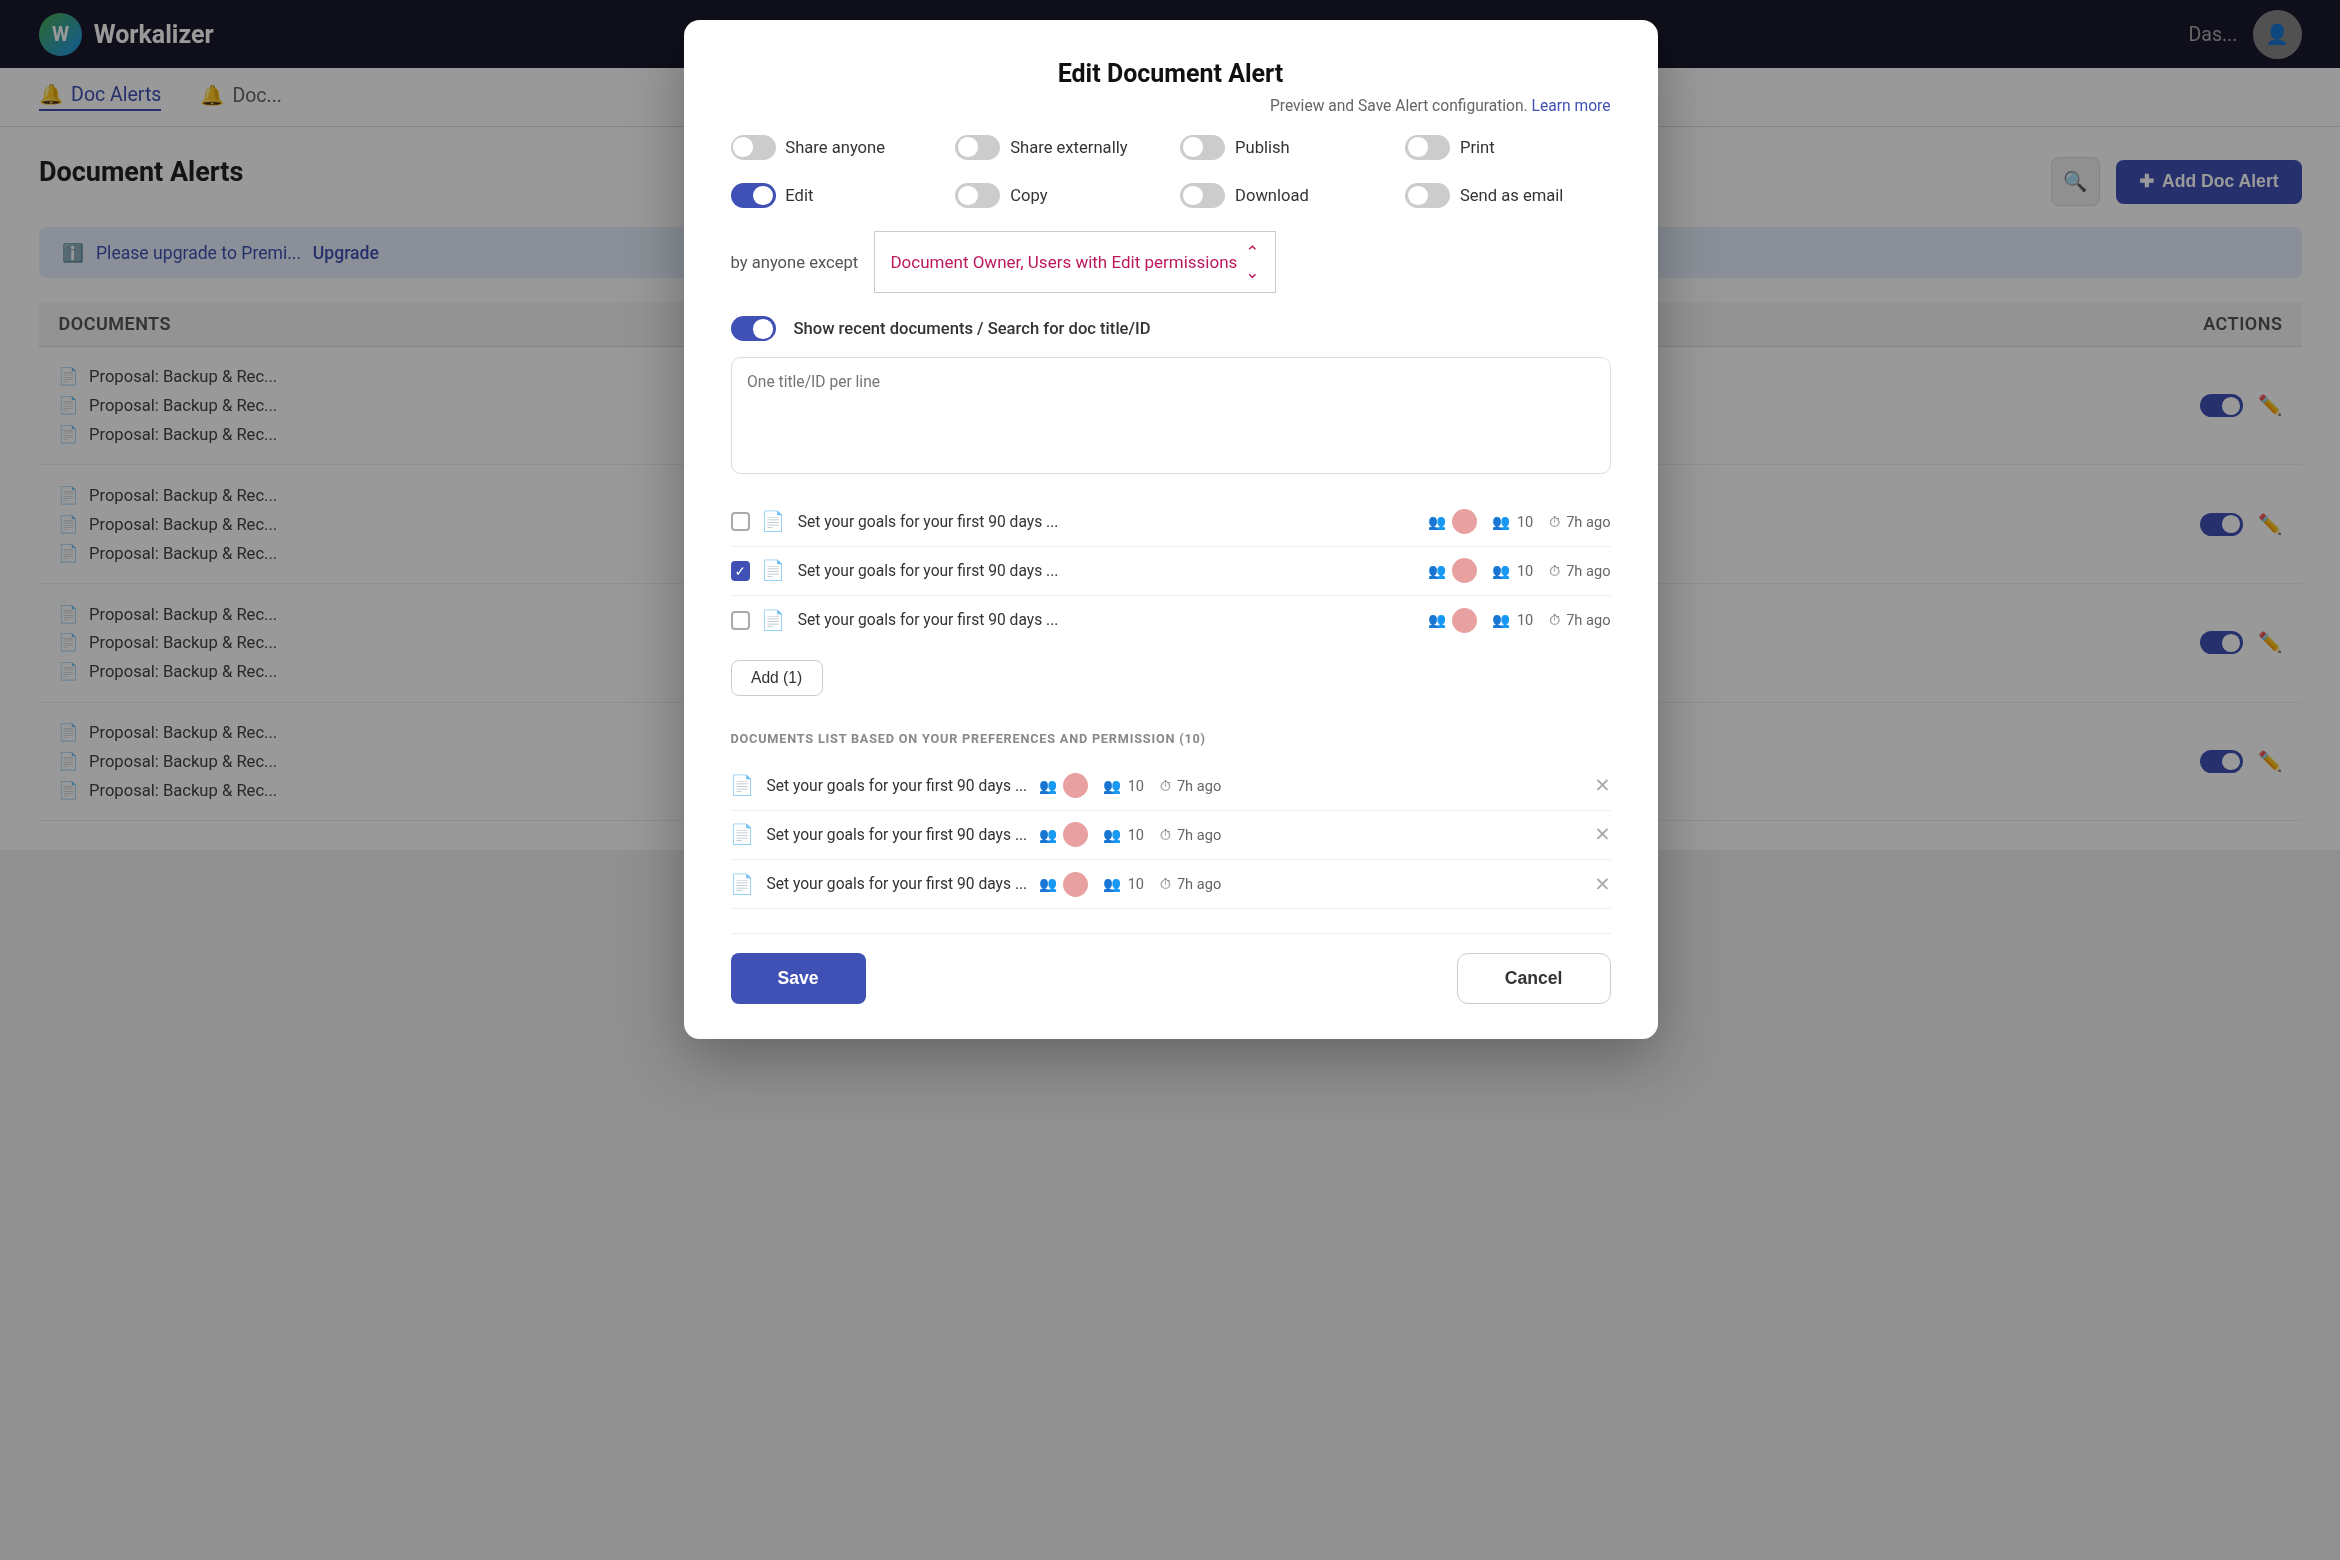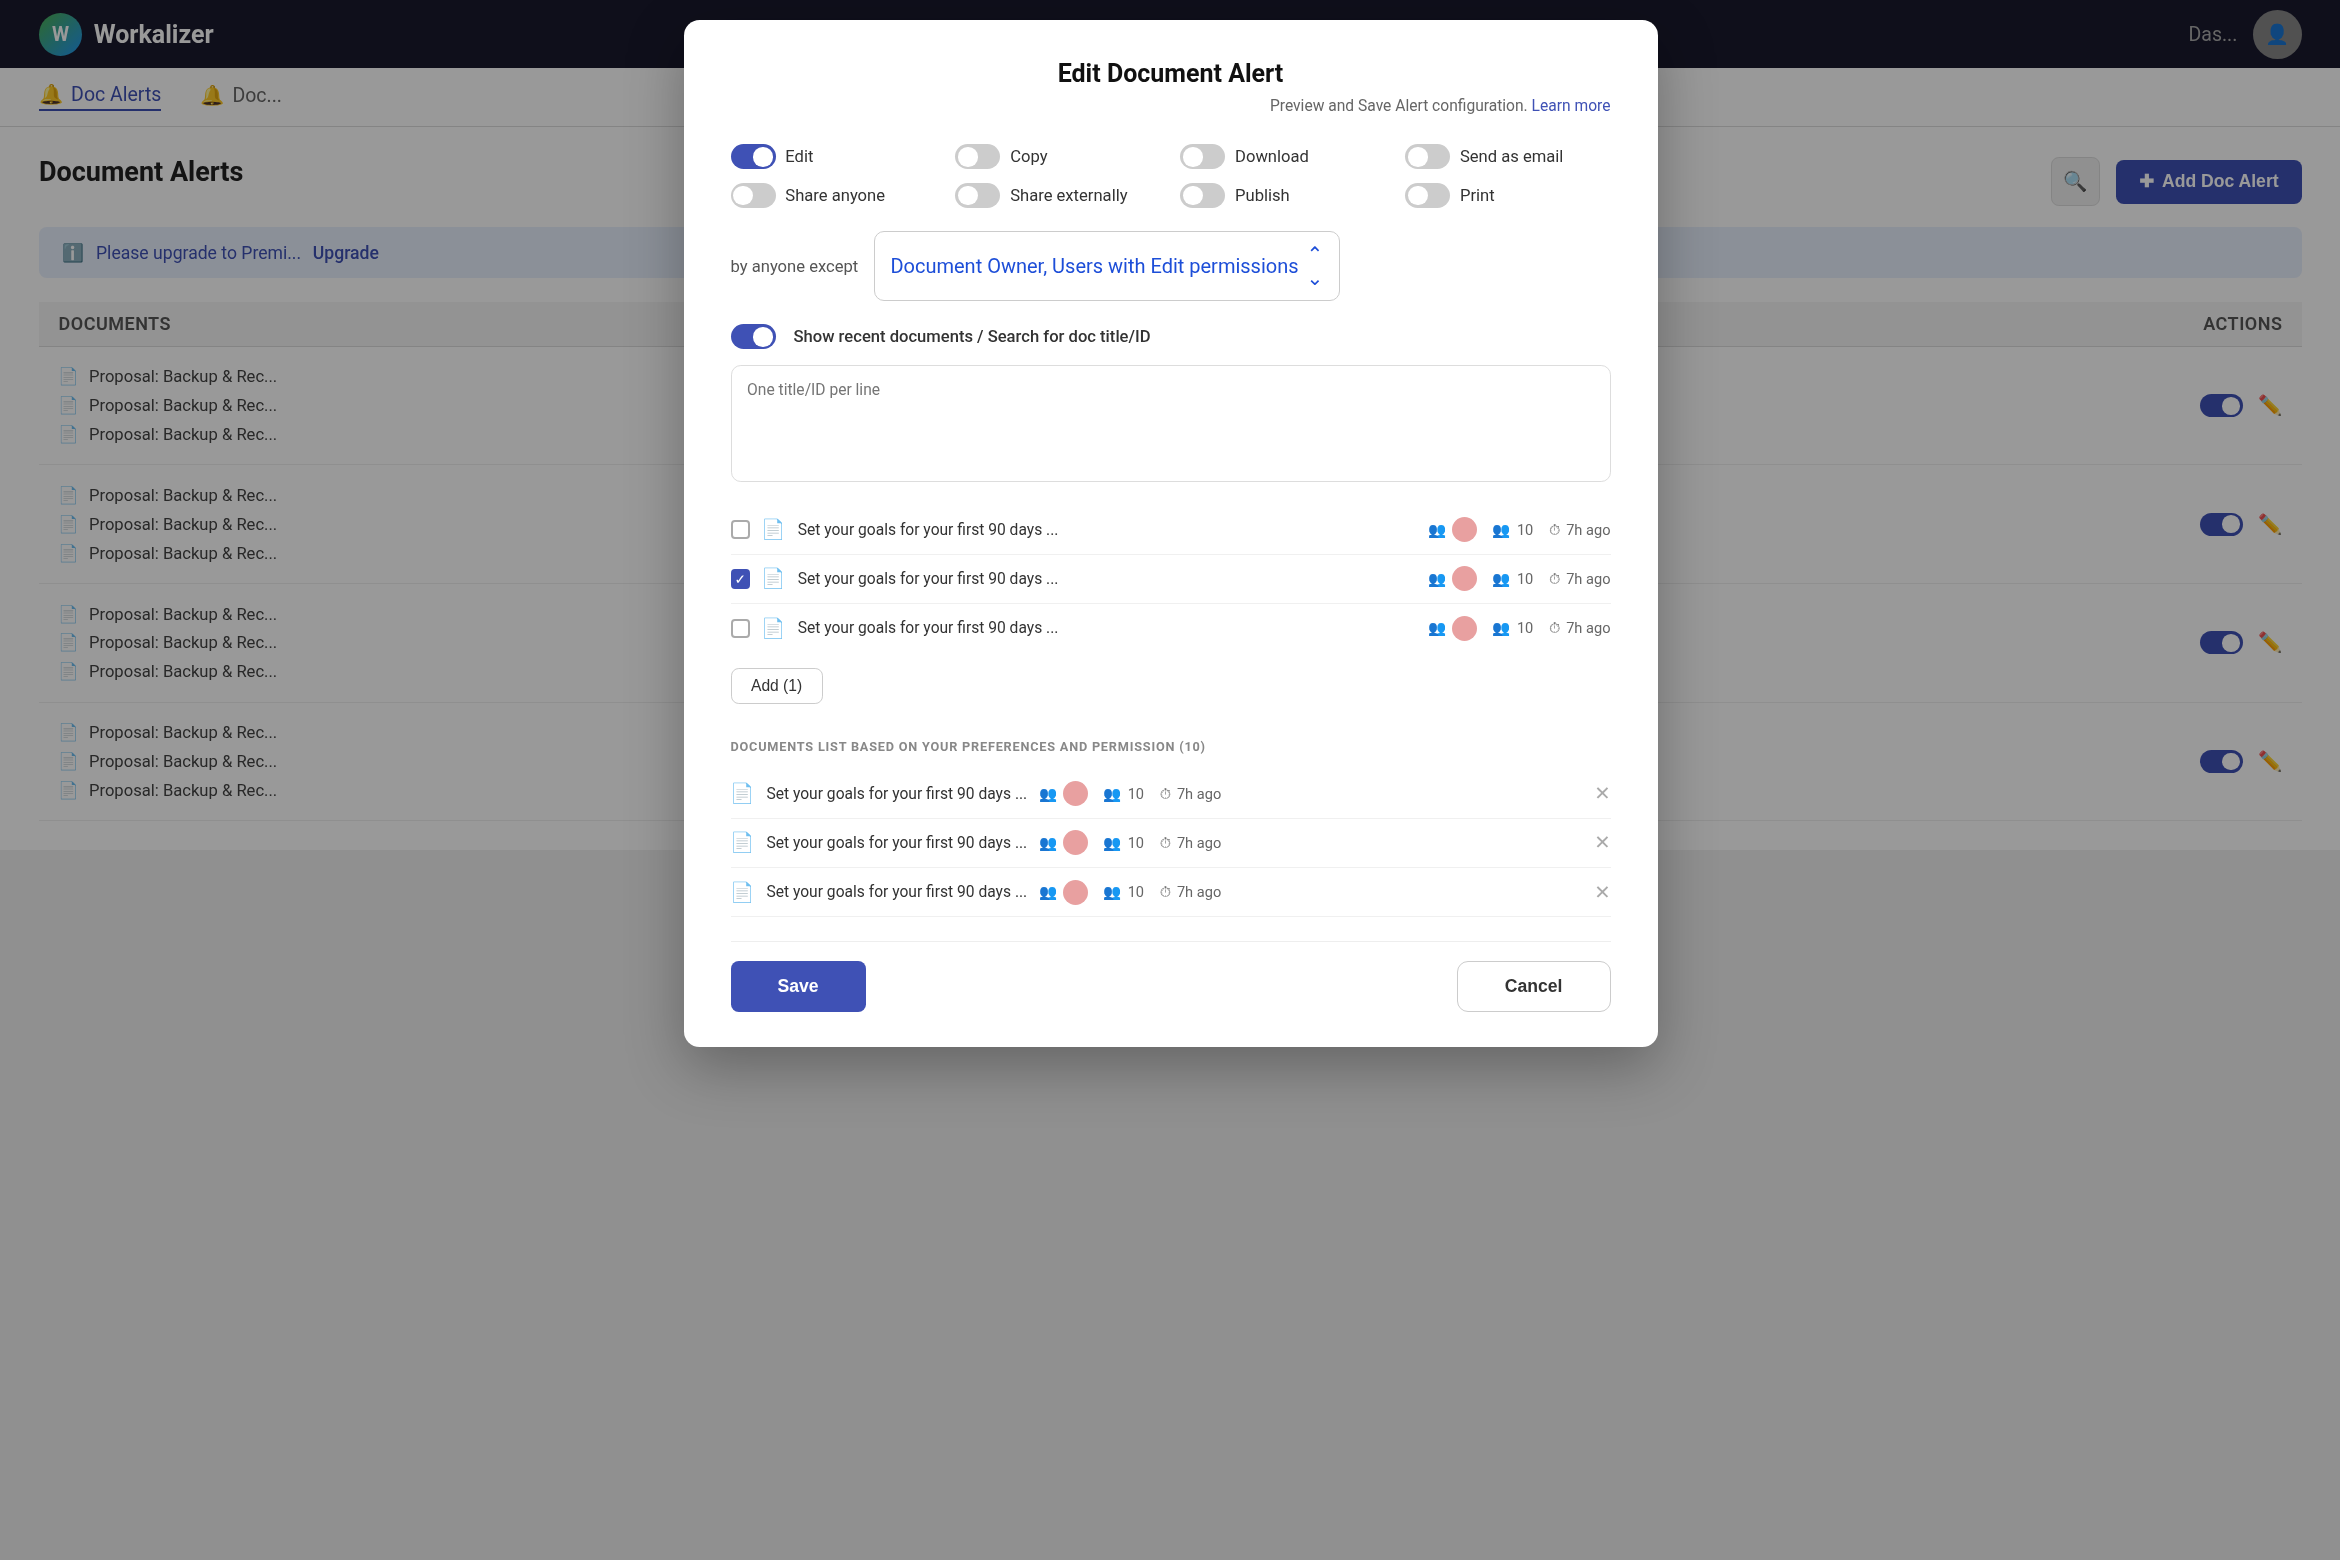--- a/index.html
+++ b/index.html
@@ -298,24 +298,24 @@
       display: flex;
       align-items: center;
       gap: 15.6px;
       margin-bottom: 23.4px;
       font-size: 16.6px;
       color: #555;
     }
 
     .select-dropdown {
       border: 1px solid #ccc;
-      border-radius: 10px;
+      border-radius: 0;
       padding: 9.8px 15.6px;
-      font-size: 20px;
-      color: #1d4ed8;
+      font-size: 17px;
+      color: #be185d;
       background: white;
       cursor: pointer;
       display: flex;
       align-items: center;
       gap: 7.8px;
     }
 
     .show-recent-row {
       display: flex;
       align-items: center;
@@ -637,64 +637,64 @@
   <div class="modal">
 
     
     <div class="modal-title">Edit Document Alert</div>
     <div class="modal-subtitle">
       <span>Preview and Save Alert configuration.</span>
       <a href="#">Learn more</a>
     </div>
 
     
+    <div class="actions-row" style="margin-top:-9.8px;">
+
+      <div class="toggle-group">
+        <div class="toggle-switch"></div>
+        <span>Share anyone</span>
+      </div>
+
+      <div class="toggle-group">
+        <div class="toggle-switch"></div>
+        <span>Share externally</span>
+      </div>
+
+      <div class="toggle-group">
+        <div class="toggle-switch"></div>
+        <span>Publish</span>
+      </div>
+
+      <div class="toggle-group">
+        <div class="toggle-switch"></div>
+        <span>Print</span>
+      </div>
+    </div>
+
+    
     <div class="actions-row">
 
       <div class="toggle-group">
         <div class="toggle-switch on"></div>
         <span>Edit</span>
       </div>
 
       <div class="toggle-group">
         <div class="toggle-switch"></div>
         <span>Copy</span>
       </div>
 
       <div class="toggle-group">
         <div class="toggle-switch"></div>
         <span>Download</span>
       </div>
 
       <div class="toggle-group">
         <div class="toggle-switch"></div>
         <span>Send as email</span>
-      </div>
-    </div>
-
-    
-    <div class="actions-row" style="margin-top:-9.8px;">
-
-      <div class="toggle-group">
-        <div class="toggle-switch"></div>
-        <span>Share anyone</span>
-      </div>
-
-      <div class="toggle-group">
-        <div class="toggle-switch"></div>
-        <span>Share externally</span>
-      </div>
-
-      <div class="toggle-group">
-        <div class="toggle-switch"></div>
-        <span>Publish</span>
-      </div>
-
-      <div class="toggle-group">
-        <div class="toggle-switch"></div>
-        <span>Print</span>
       </div>
     </div>
 
     
     <div class="by-anyone-row">
       <span>by anyone except</span>
       <div class="select-dropdown">
         <span>Document Owner, Users with Edit permissions</span>
         <span>⌃<br>⌄</span>
       </div>

